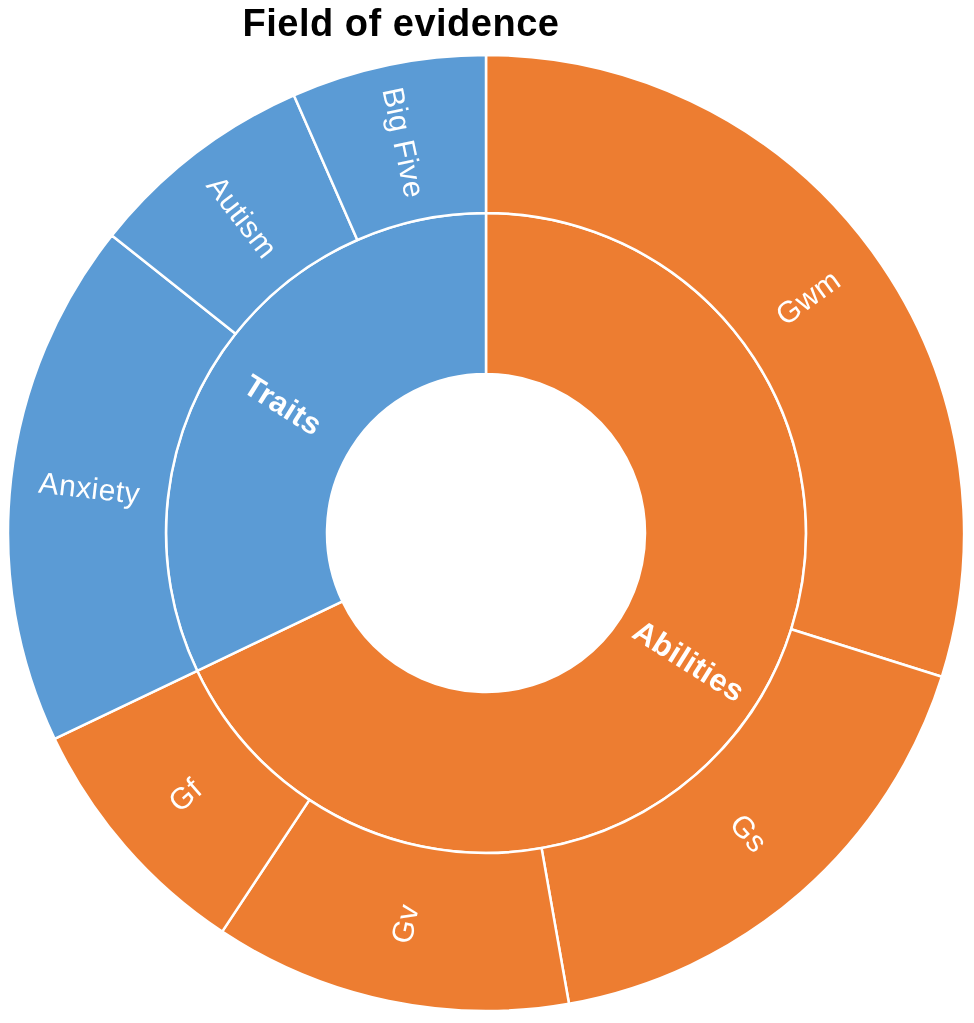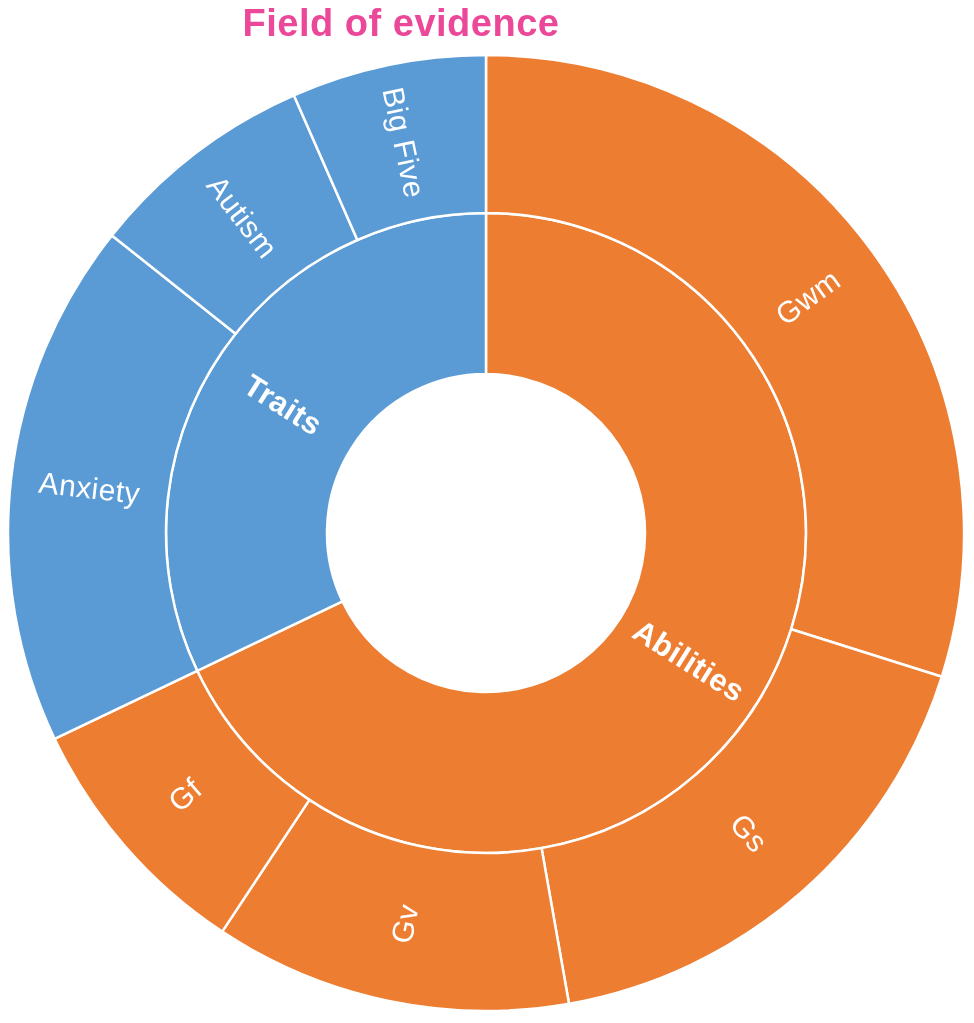--- a/index.html
+++ b/index.html
@@ -18,21 +18,21 @@
   .chart-title {
     position: absolute;
     top: 0;
     left: 0;
     width: 802px;
     text-align: center;
     font-size: 38px;
     line-height: 46px;
     font-weight: bold;
     letter-spacing: 0.5px;
-    color: #ec4899;
+    color: #000000;
     margin: 0;
     user-select: none;
   }
   .sunburst-svg {
     position: absolute;
     top: 0;
     left: 0;
   }
   .sunburst-svg text {
     letter-spacing: 0.5px;

